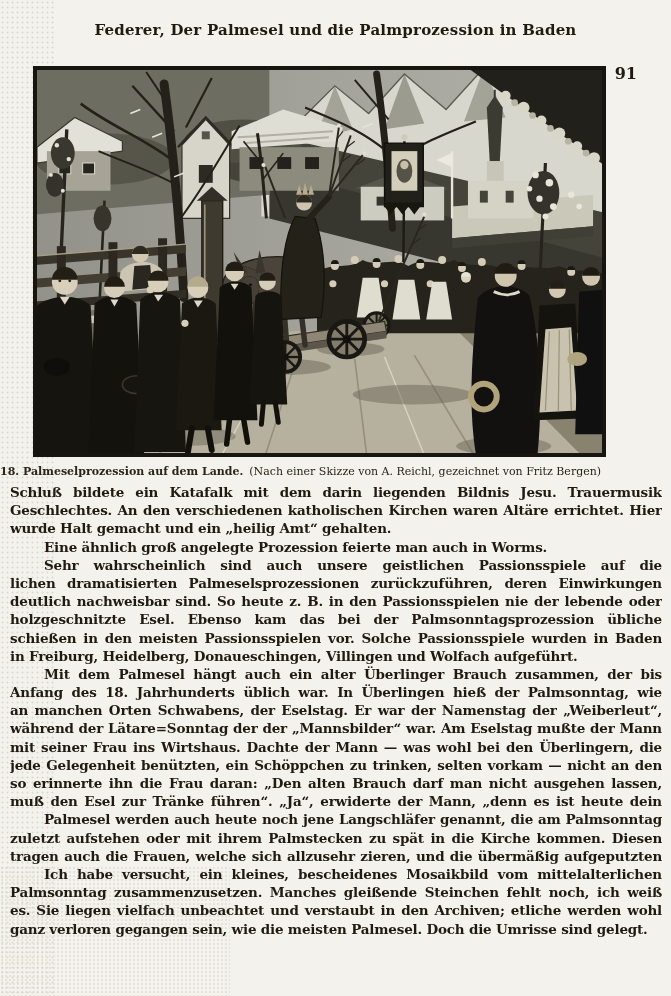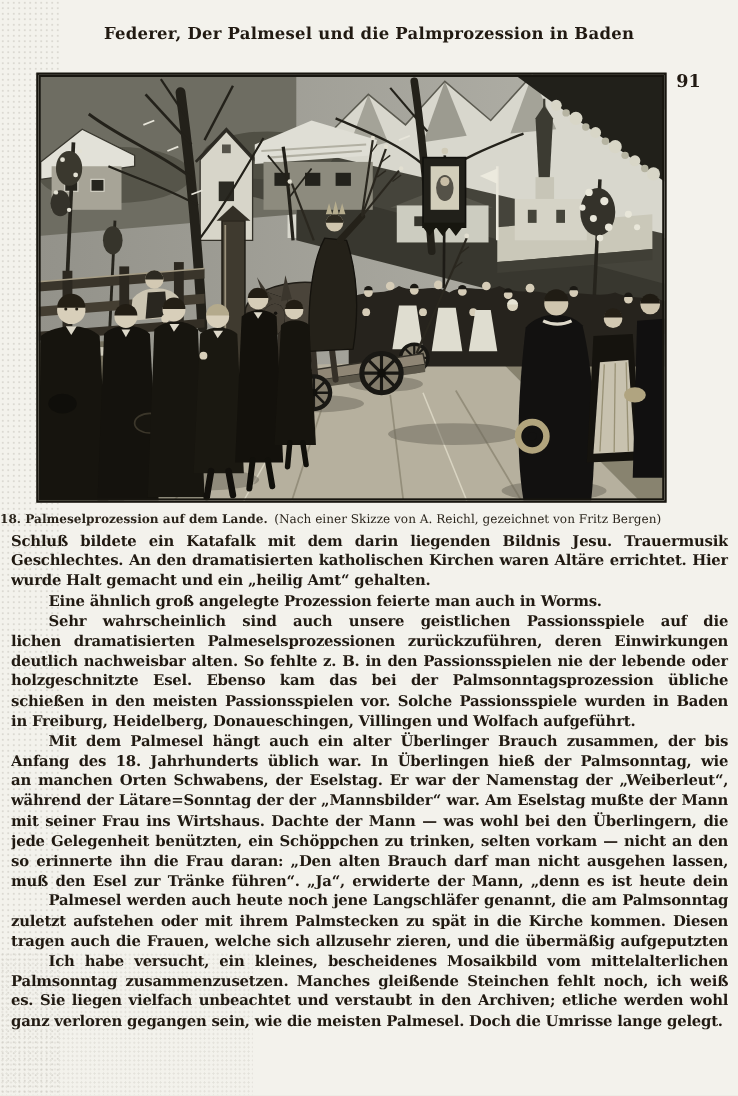--- a/index.html
+++ b/index.html
@@ -478,30 +478,30 @@
     </svg>
   </div>
 
   <div class="figure-caption">
     <span class="cap-bold">18. Palmeselprozession auf dem Lande.</span><span class="cap-rest">(Nach einer Skizze von A. Reichl, gezeichnet von Fritz Bergen)</span>
   </div>
 
   <main class="body-text">
       <div>
         <div class="line">Schluß bildete ein Katafalk mit dem darin liegenden Bildnis Jesu. Trauermusik begleitete</div>
-        <div class="line">Geschlechtes. An den dramatisierten katholischen Kirchen waren Altäre errichtet. Hier</div>
+        <div class="line">Geschlechtes. An den verschiedenen katholischen Kirchen waren Altäre errichtet. Hier</div>
         <div class="line last">wurde Halt gemacht und ein „heilig Amt“ gehalten.</div>
       </div>
       <div>
         <div class="line last indent">Eine ähnlich groß angelegte Prozession feierte man auch in Worms.</div>
       </div>
       <div>
         <div class="line indent">Sehr wahrscheinlich sind auch unsere geistlichen Passionsspiele auf die mittelalter=</div>
         <div class="line">lichen dramatisierten Palmeselsprozessionen zurückzuführen, deren Einwirkungen vielfach</div>
-        <div class="line">deutlich nachweisbar alten. So fehlte z. B. in den Passionsspielen nie der lebende oder</div>
+        <div class="line">deutlich nachweisbar sind. So heute z. B. in den Passionsspielen nie der lebende oder</div>
         <div class="line">holzgeschnitzte Esel. Ebenso kam das bei der Palmsonntagsprozession übliche Palmen=</div>
         <div class="line">schießen in den meisten Passionsspielen vor. Solche Passionsspiele wurden in Baden</div>
         <div class="line last">in Freiburg, Heidelberg, Donaueschingen, Villingen und Wolfach aufgeführt.</div>
       </div>
       <div>
         <div class="line indent">Mit dem Palmesel hängt auch ein alter Überlinger Brauch zusammen, der bis</div>
         <div class="line">Anfang des 18. Jahrhunderts üblich war. In Überlingen hieß der Palmsonntag, wie</div>
         <div class="line">an manchen Orten Schwabens, der Eselstag. Er war der Namenstag der „Weiberleut“,</div>
         <div class="line">während der Lätare=Sonntag der der „Mannsbilder“ war. Am Eselstag mußte der Mann</div>
         <div class="line">mit seiner Frau ins Wirtshaus. Dachte der Mann — was wohl bei den Überlingern, die</div>
@@ -511,16 +511,16 @@
       </div>
       <div>
         <div class="line indent">Palmesel werden auch heute noch jene Langschläfer genannt, die am Palmsonntag</div>
         <div class="line">zuletzt aufstehen oder mit ihrem Palmstecken zu spät in die Kirche kommen. Diesen Namen</div>
         <div class="line last">tragen auch die Frauen, welche sich allzusehr zieren, und die übermäßig aufgeputzten Stutzer.</div>
       </div>
       <div>
         <div class="line indent">Ich habe versucht, ein kleines, bescheidenes Mosaikbild vom mittelalterlichen</div>
         <div class="line">Palmsonntag zusammenzusetzen. Manches gleißende Steinchen fehlt noch, ich weiß</div>
         <div class="line">es. Sie liegen vielfach unbeachtet und verstaubt in den Archiven; etliche werden wohl</div>
-        <div class="line last">ganz verloren gegangen sein, wie die meisten Palmesel. Doch die Umrisse lange gelegt.</div>
+        <div class="line last">ganz verloren gegangen sein, wie die meisten Palmesel. Doch die Umrisse sind gelegt.</div>
       </div>
     </main>
 </div>
 
 </body></html>

